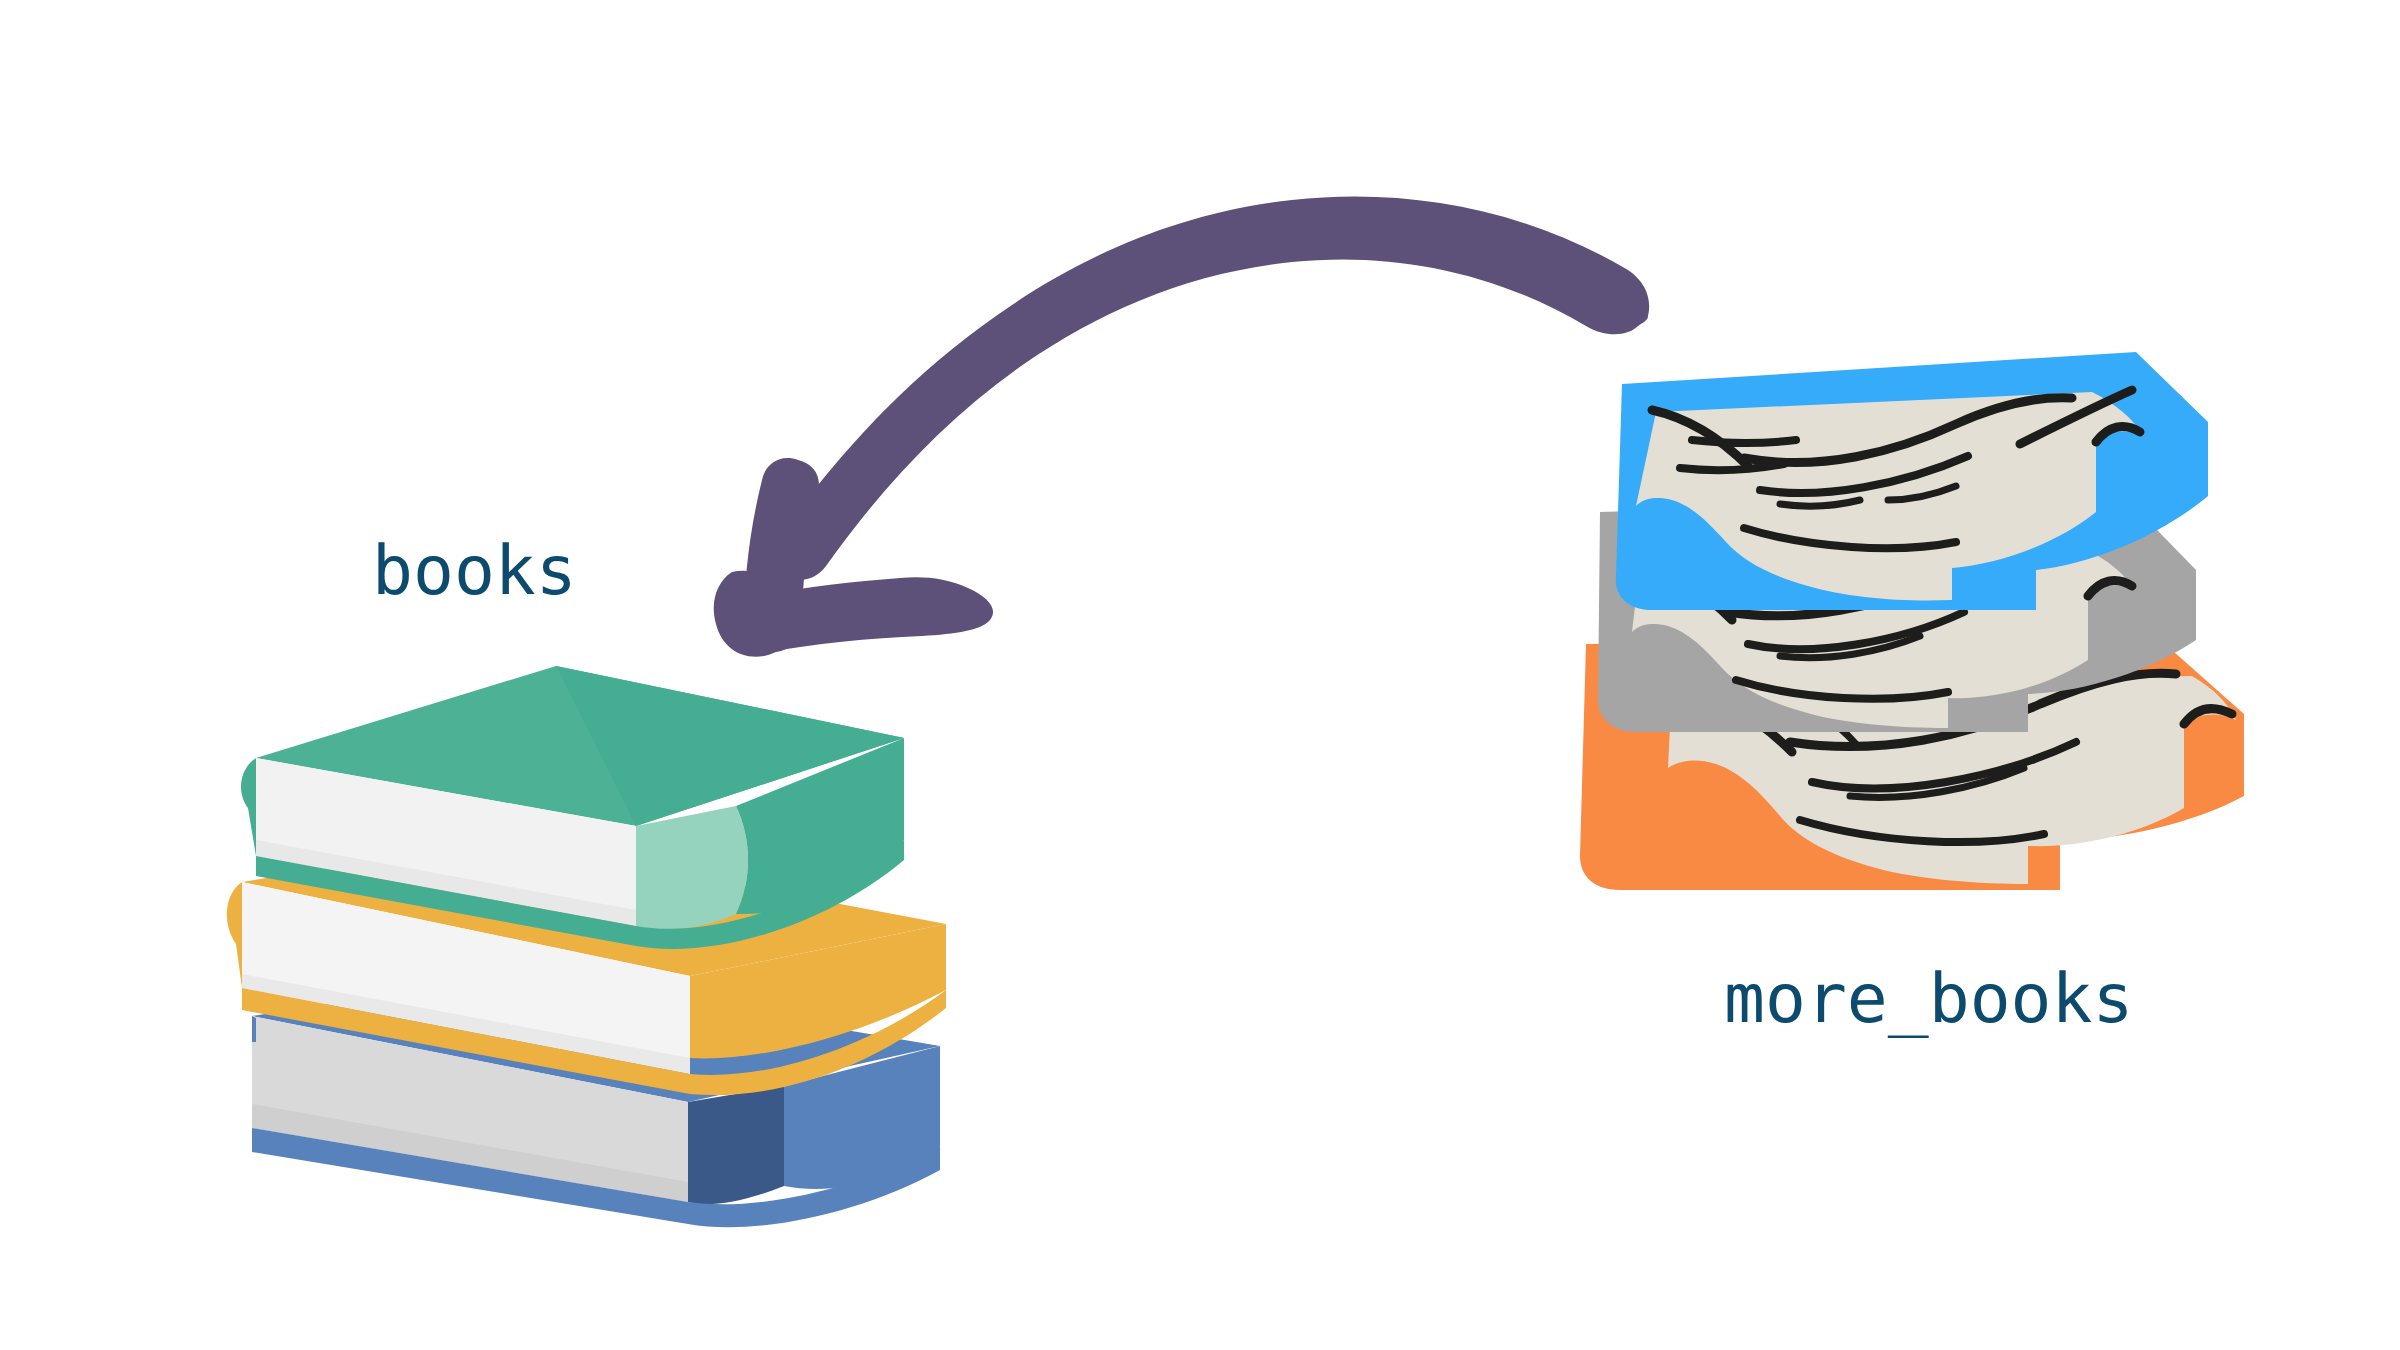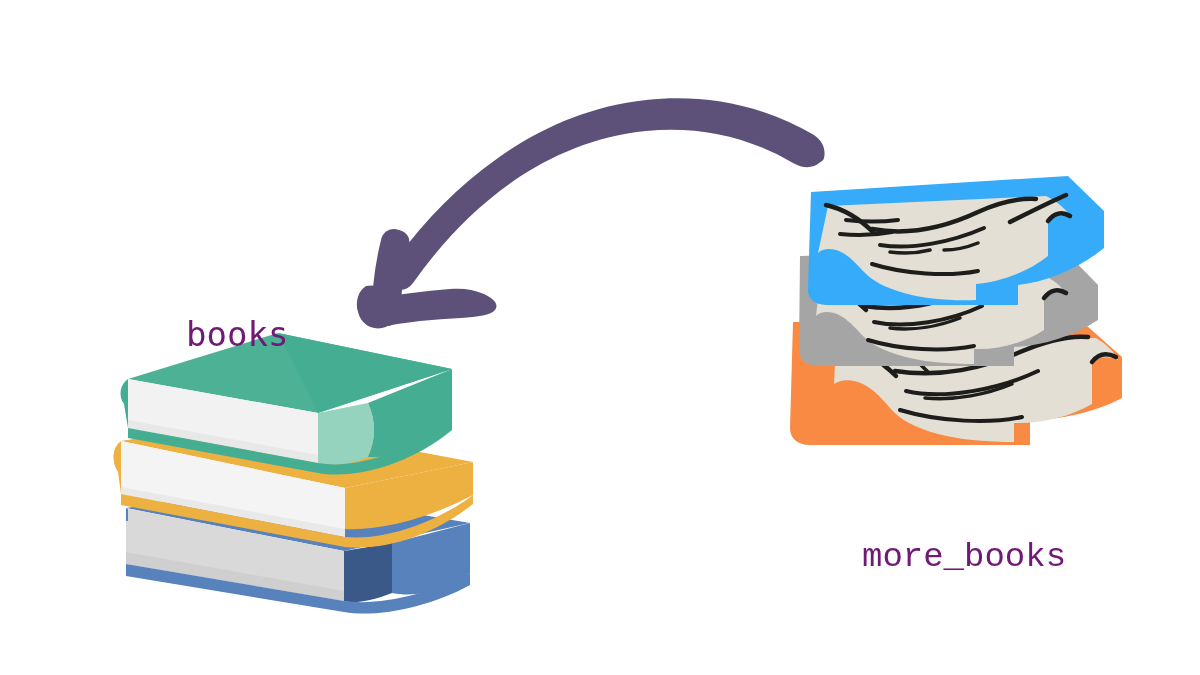--- a/index.html
+++ b/index.html
@@ -16,36 +16,34 @@
   }
   #canvas {
     position: absolute;
     left: 0;
     top: 0;
     width: 1200px;
     height: 675px;
   }
   .label {
     position: absolute;
-    color: #701a75;
+    color: #0c4a6e;
     font-family: "DejaVu Sans Mono", "Liberation Mono", monospace;
     font-size: 34px;
     letter-spacing: 0px;
     white-space: nowrap;
     user-select: none;
-    margin-top: 48px;
   }
   #label-books {
     left: 186px;
     top: 266px;
   }
   #label-more-books {
     left: 862px;
-    top: 490px;
-    font-family: Liberation Mono, monospace;
+    top: 480px;
   }
 </style>
 </head>
 <body>
 
 <svg id="canvas" viewBox="0 0 1200 675" xmlns="http://www.w3.org/2000/svg">
 
   <g>
     <path fill="#5e5179" d="M 824,158
              C 826,150 823,141 814,135

